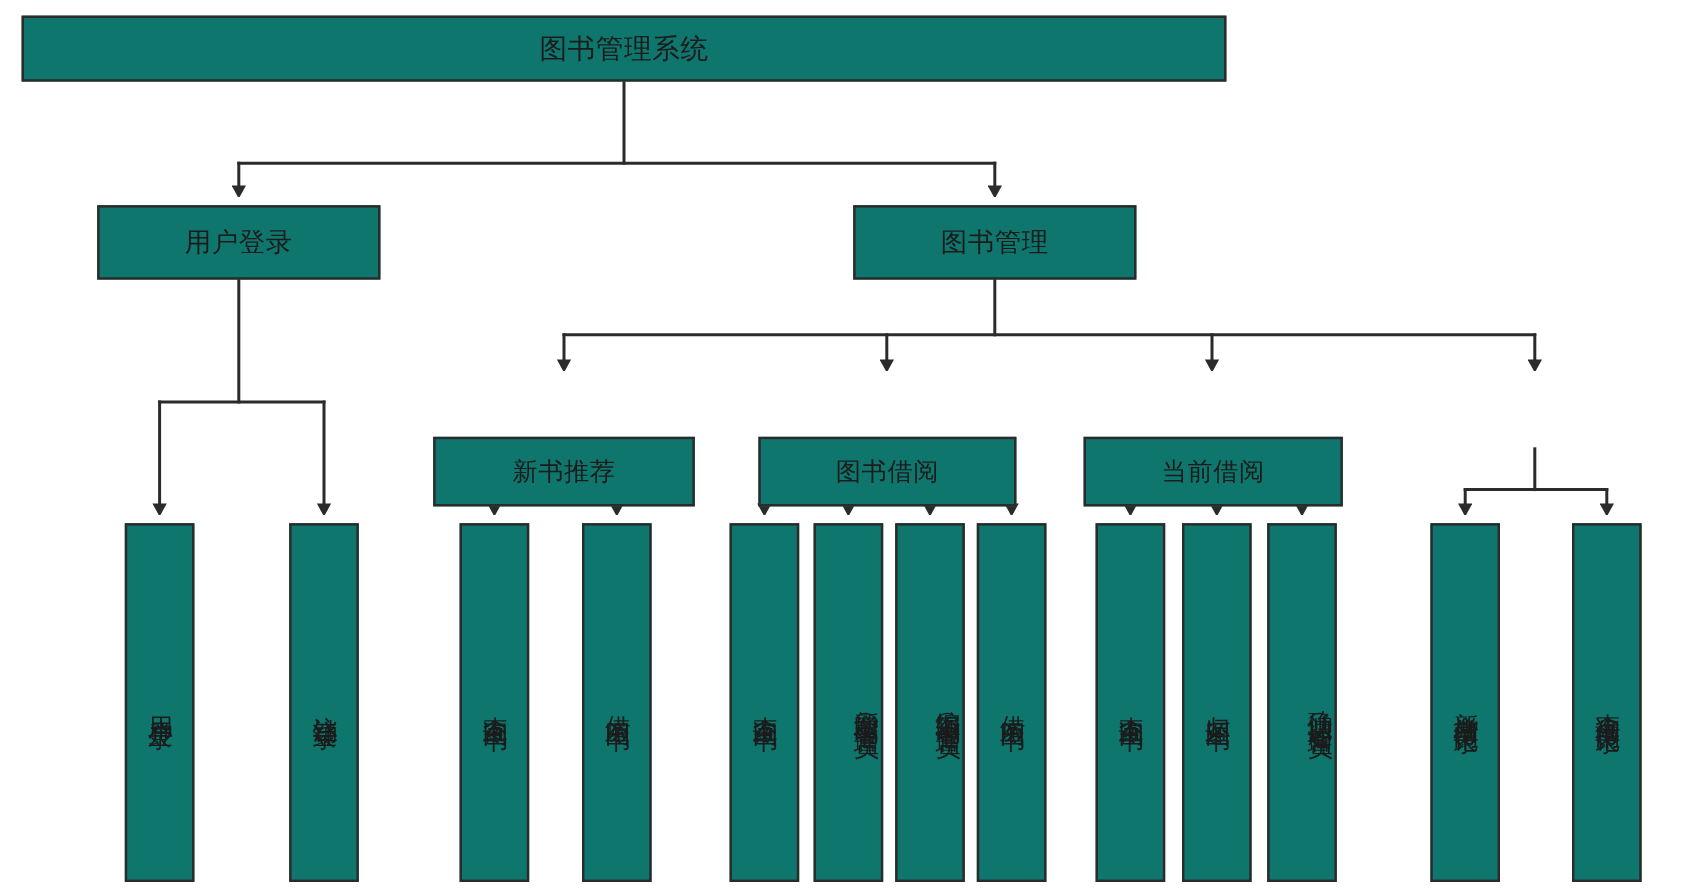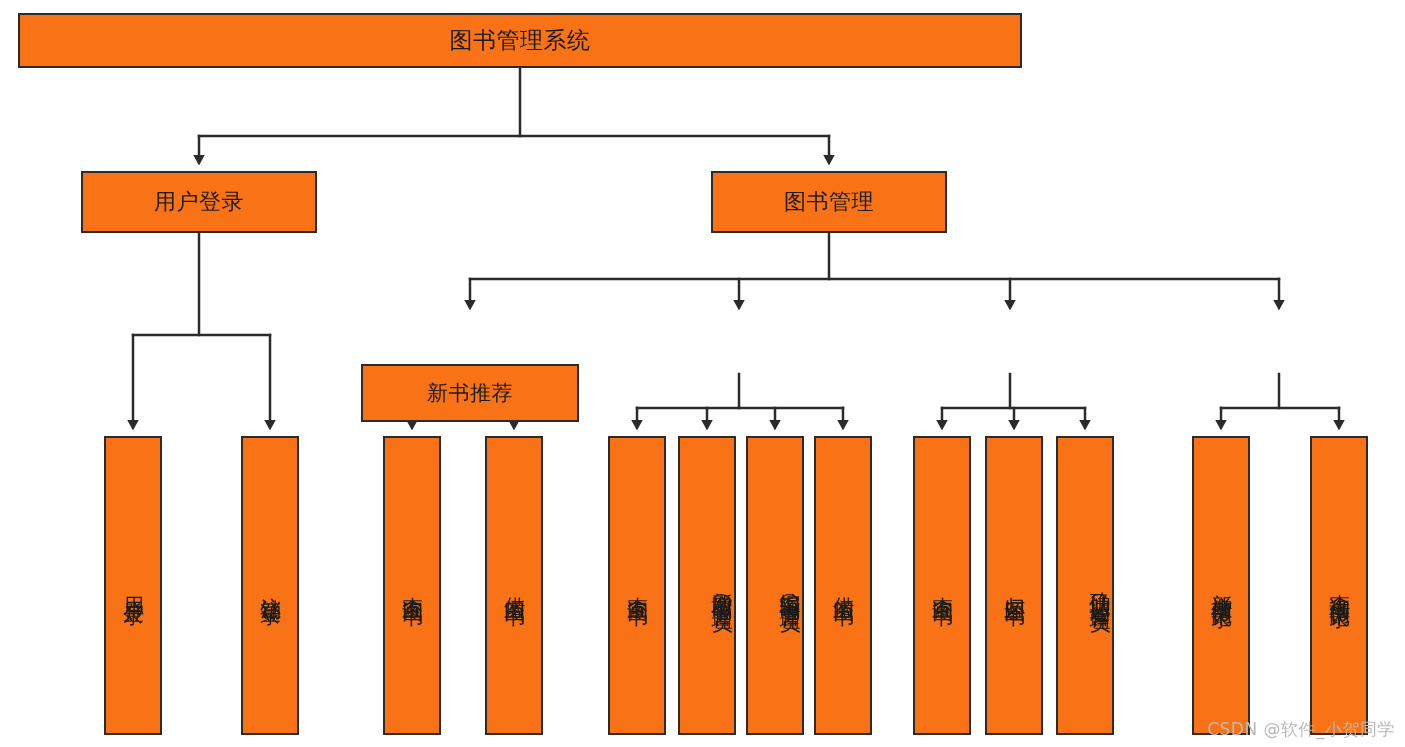--- a/index.html
+++ b/index.html
@@ -19,21 +19,21 @@
     position: absolute;
     left: 0;
     top: 0;
     width: 1405px;
     height: 747px;
     pointer-events: none;
   }
   .node {
     position: absolute;
     box-sizing: border-box;
-    background: #f97316;
+    background: #0f766e;
     border: 2.5px solid #2b2b2b;
     display: flex;
     align-items: center;
     justify-content: center;
     color: #1b1b1b;
     letter-spacing: 0.5px;
   }
   .node.root {
     font-size: 23px;
   }
@@ -127,30 +127,31 @@
       <path d="M 1339 408 L 1339 421" marker-end="url(#arrow)"></path>
     </g>
   </svg>
 
   <div class="node root" style="left: 18px; top: 13px; width: 1004px; height: 55px;">图书管理系统</div>
 
   <div class="node lvl2" style="left: 81px; top: 171px; width: 236px; height: 62px;">用户登录</div>
   <div class="node lvl2" style="left: 711px; top: 171px; width: 236px; height: 62px;">图书管理</div>
 
   <div class="node lvl3" style="left: 361px; top: 316px; width: 218px; height: 58px;">新书推荐</div>
+  <div class="node lvl3" style="left: 632px; top: 316px; width: 215px; height: 58px;">图书借阅</div>
+  <div class="node lvl3" style="left: 903px; top: 316px; width: 216px; height: 58px;">当前借阅</div>
 
   <div class="node leaf mid" style="left: 104px; top: 436px; width: 58px; height: 299px;">用户登录</div>
   <div class="node leaf mid" style="left: 241px; top: 436px; width: 58px; height: 299px;">注销登录</div>
   <div class="node leaf mid" style="left: 383px; top: 436px; width: 58px; height: 299px;">查询图书</div>
   <div class="node leaf mid" style="left: 485px; top: 436px; width: 58px; height: 299px;">借阅图书</div>
   <div class="node leaf mid" style="left: 608px; top: 436px; width: 58px; height: 299px;">查询图书</div>
   <div class="node leaf tall" style="left: 678px; top: 436px; width: 58px; height: 299px;">新增图书（管理员）</div>
   <div class="node leaf tall" style="left: 746px; top: 436px; width: 58px; height: 299px;">编辑图书（管理员）</div>
   <div class="node leaf mid" style="left: 814px; top: 436px; width: 58px; height: 299px;">借阅图书</div>
   <div class="node leaf mid" style="left: 913px; top: 436px; width: 58px; height: 299px;">查询图书</div>
   <div class="node leaf mid" style="left: 985px; top: 436px; width: 58px; height: 299px;">归还图书</div>
   <div class="node leaf tall" style="left: 1056px; top: 436px; width: 58px; height: 299px;">确认归还（管理员）</div>
   <div class="node leaf mid" style="left: 1192px; top: 436px; width: 58px; height: 299px;">新增借阅记录</div>
   <div class="node leaf mid" style="left: 1310px; top: 436px; width: 58px; height: 299px;">查询借阅记录</div>
 
-  <div id="watermark" style="color: rgb(185, 185, 185);">CSDN @软件_小贺同学</div>
 
 </div>
 
 </body></html>

